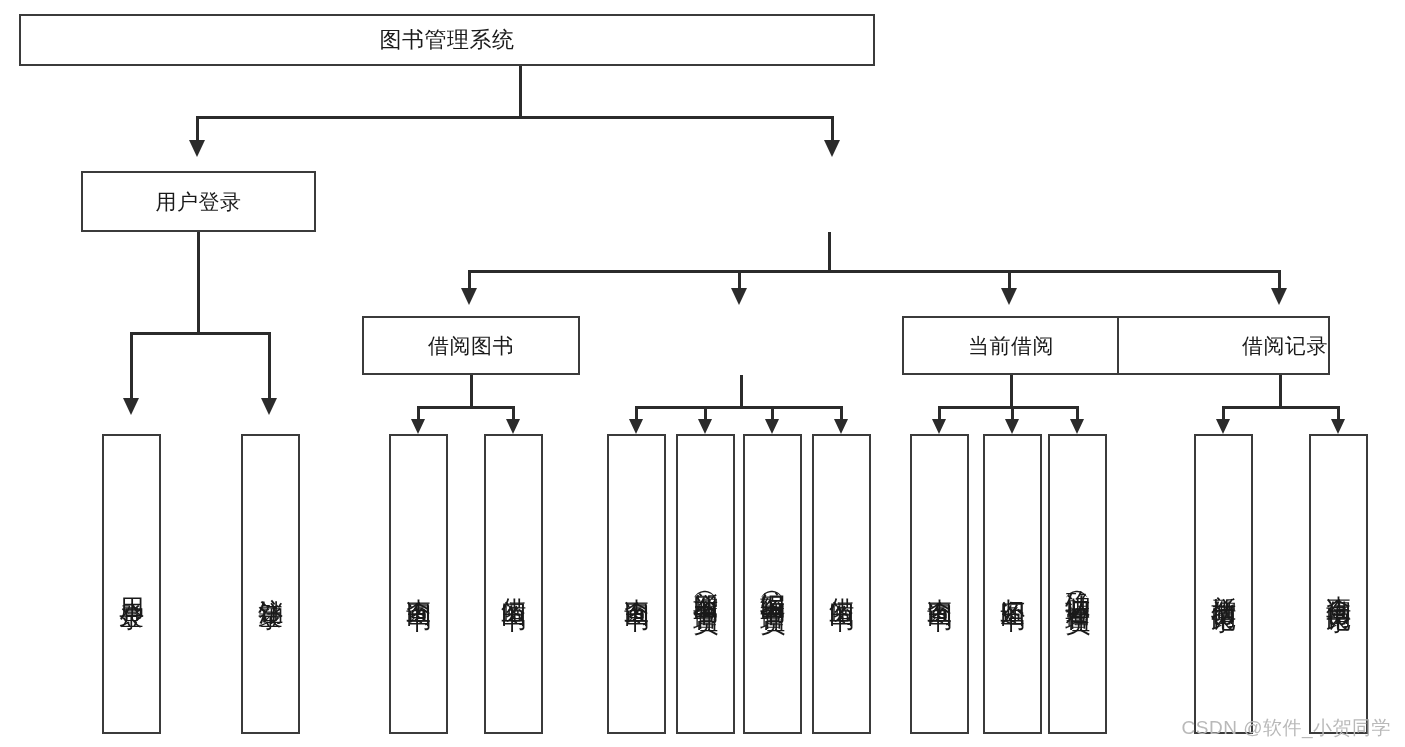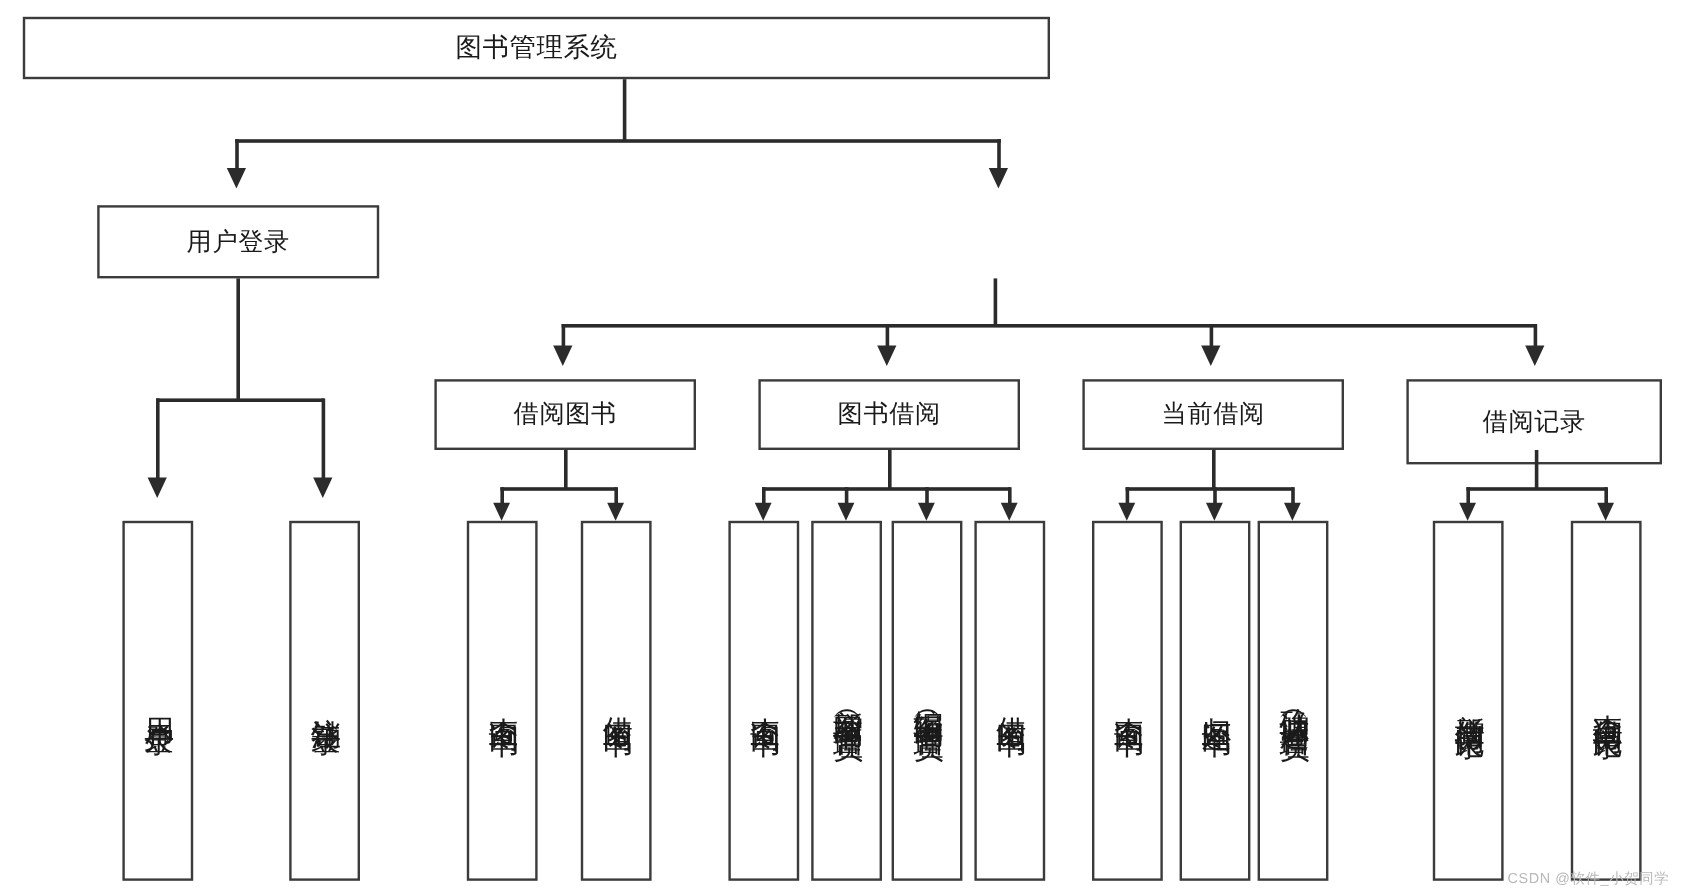--- a/index.html
+++ b/index.html
@@ -66,21 +66,21 @@
   }
   .arrow.small {
     border-left-width: 7px;
     border-right-width: 7px;
     border-top-width: 15px;
   }
   #watermark {
     position: absolute;
     right: 14px;
     bottom: 6px;
-    font-size: 12px;
+    font-size: 19px;
     color: #b9b9b9;
     letter-spacing: 0.5px;
     white-space: nowrap;
     pointer-events: none;
     margin-left: 18px;
   }
 </style>
 </head>
 <body>
 
@@ -116,27 +116,24 @@
   <div class="edge v" style="left:738px; top:270px; width:2.5px; height:22px;"></div>
   <div class="arrow" style="left:731px; top:288px;"></div>
   <div class="edge v" style="left:1008px; top:270px; width:2.5px; height:22px;"></div>
   <div class="arrow" style="left:1001px; top:288px;"></div>
   <div class="edge v" style="left:1278px; top:270px; width:2.5px; height:22px;"></div>
   <div class="arrow" style="left:1271px; top:288px;"></div>
 
   <div class="node horiz" style="left:362px; top:316px; width:218px; height:59px;">
     <span>借阅图书</span>
   </div>
-  <div class="node horiz" style="left:632px; top:316px; width:218px; height:59px;">
-    <span>图书借阅</span>
-  </div>
   <div class="node horiz" style="left:902px; top:316px; width:218px; height:59px;">
     <span>当前借阅</span>
   </div>
-  <div class="node horiz" style="left:1172px; top:316px; width:213px; height:71px;">
+  <div class="node horiz" style="left:1117px; top:316px; width:213px; height:59px;justify-content:flex-end;">
     <span>借阅记录</span>
   </div>
 
   <div class="edge v" style="left:470px; top:375px; width:2.5px; height:33px;"></div>
   <div class="edge h" style="left:417px; top:406px; width:97px; height:2.5px;"></div>
   <div class="edge v" style="left:417px; top:406px; width:2.5px; height:16px;"></div>
   <div class="arrow small" style="left:411px; top:419px;"></div>
   <div class="edge v" style="left:512px; top:406px; width:2.5px; height:16px;"></div>
   <div class="arrow small" style="left:506px; top:419px;"></div>
 

